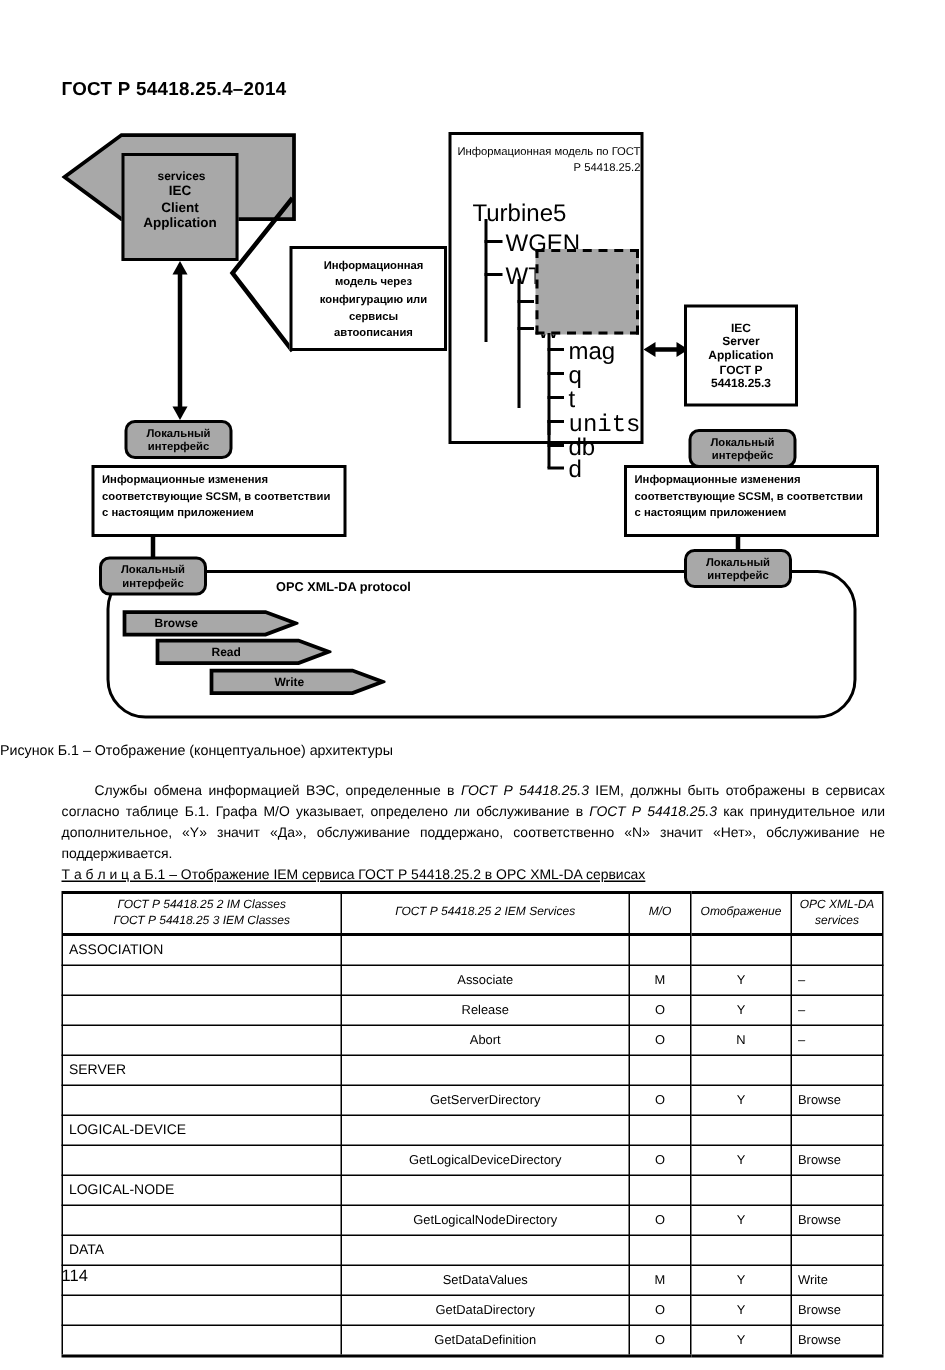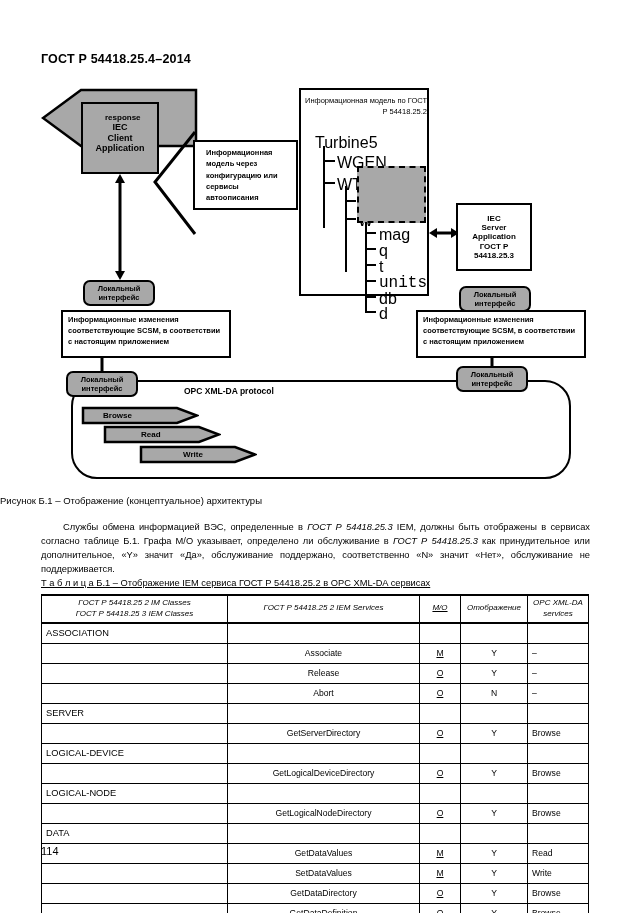--- a/index.html
+++ b/index.html
@@ -27,24 +27,24 @@
     border:2px solid #000;background:#a8a8a8;
     display:flex;align-items:center;justify-content:center;
     text-align:center;font-weight:bold;line-height:1.15;
   }
 
   
   #iec-client{left:40px;top:14px;width:78px;height:72px;font-size:9px;}
 
   
   #callout{
-    left:152px;top:52px;width:105px;height:70px;
+    left:152px;top:76px;width:105px;height:70px;
     border:2px solid #000;background:#fff;box-sizing:border-box;
     position:absolute;font-size:7.5px;font-weight:bold;line-height:1.5;
-    padding:5px 4px 0 11px;text-align:left;
+    padding:5px 4px 0 11px;text-align:center;
   }
   #callout-wing{position:absolute;left:110px;top:42px;width:46px;height:106px;}
 
   
   #infomodel{
     left:258px;top:0px;width:130px;height:208px;
     border:2px solid #000;background:#fff;box-sizing:border-box;
     position:absolute;
   }
   #infomodel .im-title{
@@ -126,21 +126,21 @@
   table.main{
     position:absolute;left:41px;top:594px;width:548px;
     border-collapse:collapse;font-size:8.6px;
   }
   table.main td,table.main th{
     border:1px solid #000;padding:2px 4px;vertical-align:middle;height:15px;
   }
   table.main thead td{text-align:center;font-style:italic;font-size:8px;line-height:1.35;}
   td.c1{width:177px;}
   td.c2{width:183px;text-align:center;}
-  td.c3{width:32px;text-align:center;text-decoration:underline;}
+  td.c3{width:32px;text-align:center;}
   td.c4{width:58px;text-align:center;}
   td.c5{width:auto;padding-left:6px;}
   td.grp{font-size:9.3px;text-align:left;}
   tr.thick-top td{border-top:2px solid #000;}
   tr.thick-bot td{border-bottom:2px solid #000;}
 
   .page-number{position:absolute;left:41px;top:845px;font-size:11px;}
 </style>
 </head>
 <body>
@@ -274,21 +274,21 @@
       <svg width="118" height="19" viewBox="0 0 118 19">
         <polygon points="2,2 96,2 116,9.5 96,17 2,17" fill="#a8a8a8" stroke="#000" stroke-width="2.5"></polygon>
       </svg>
       <span class="arrow-label" style="left:44px;top:5px;">Write</span>
     </div>
 
     <div id="arr-response" class="arrow-left">
       <svg width="157" height="60" viewBox="0 0 157 60">
         <polygon points="155,2 40,2 2,30 40,58 155,58" fill="#a8a8a8" stroke="#000" stroke-width="2.5"></polygon>
       </svg>
-      <span class="arrow-label" style="left:64px;top:25px;">response</span>
+      <span class="arrow-label" style="left:64px;top:25px;">services</span>
     </div>
 
   </div>
 
   <div class="fig-caption">Рисунок Б.1 – Отображение (концептуальное) архитектуры</div>
 
   <div class="body-text">
     <p><span id="para-slot"><span>Службы обмена информацией ВЭС, определенные в </span><span class="it">ГОСТ Р 54418.25.3</span><span> IEM, должны быть отображены в сервисах согласно таблице Б.1. Графа M/O указывает, определено ли обслуживание в </span><span class="it">ГОСТ Р 54418.25.3</span><span> как принудительное или дополнительное, «Y» значит «Да», обслуживание поддержано, соответственно «N» значит «Нет», обслуживание не поддерживается.</span></span></p>
   </div>
 
@@ -380,27 +380,20 @@
         </tr>
         <tr>
           <td class="c1 grp">DATA</td>
           <td class="c2"></td>
           <td class="c3"></td>
           <td class="c4"></td>
           <td class="c5"></td>
         </tr>
         <tr>
           <td class="c1"></td>
-          <td class="c2">GetDataValues</td>
-          <td class="c3">M</td>
-          <td class="c4">Y</td>
-          <td class="c5">Read</td>
-        </tr>
-        <tr>
-          <td class="c1"></td>
           <td class="c2">SetDataValues</td>
           <td class="c3">M</td>
           <td class="c4">Y</td>
           <td class="c5">Write</td>
         </tr>
         <tr>
           <td class="c1"></td>
           <td class="c2">GetDataDirectory</td>
           <td class="c3">O</td>
           <td class="c4">Y</td>

